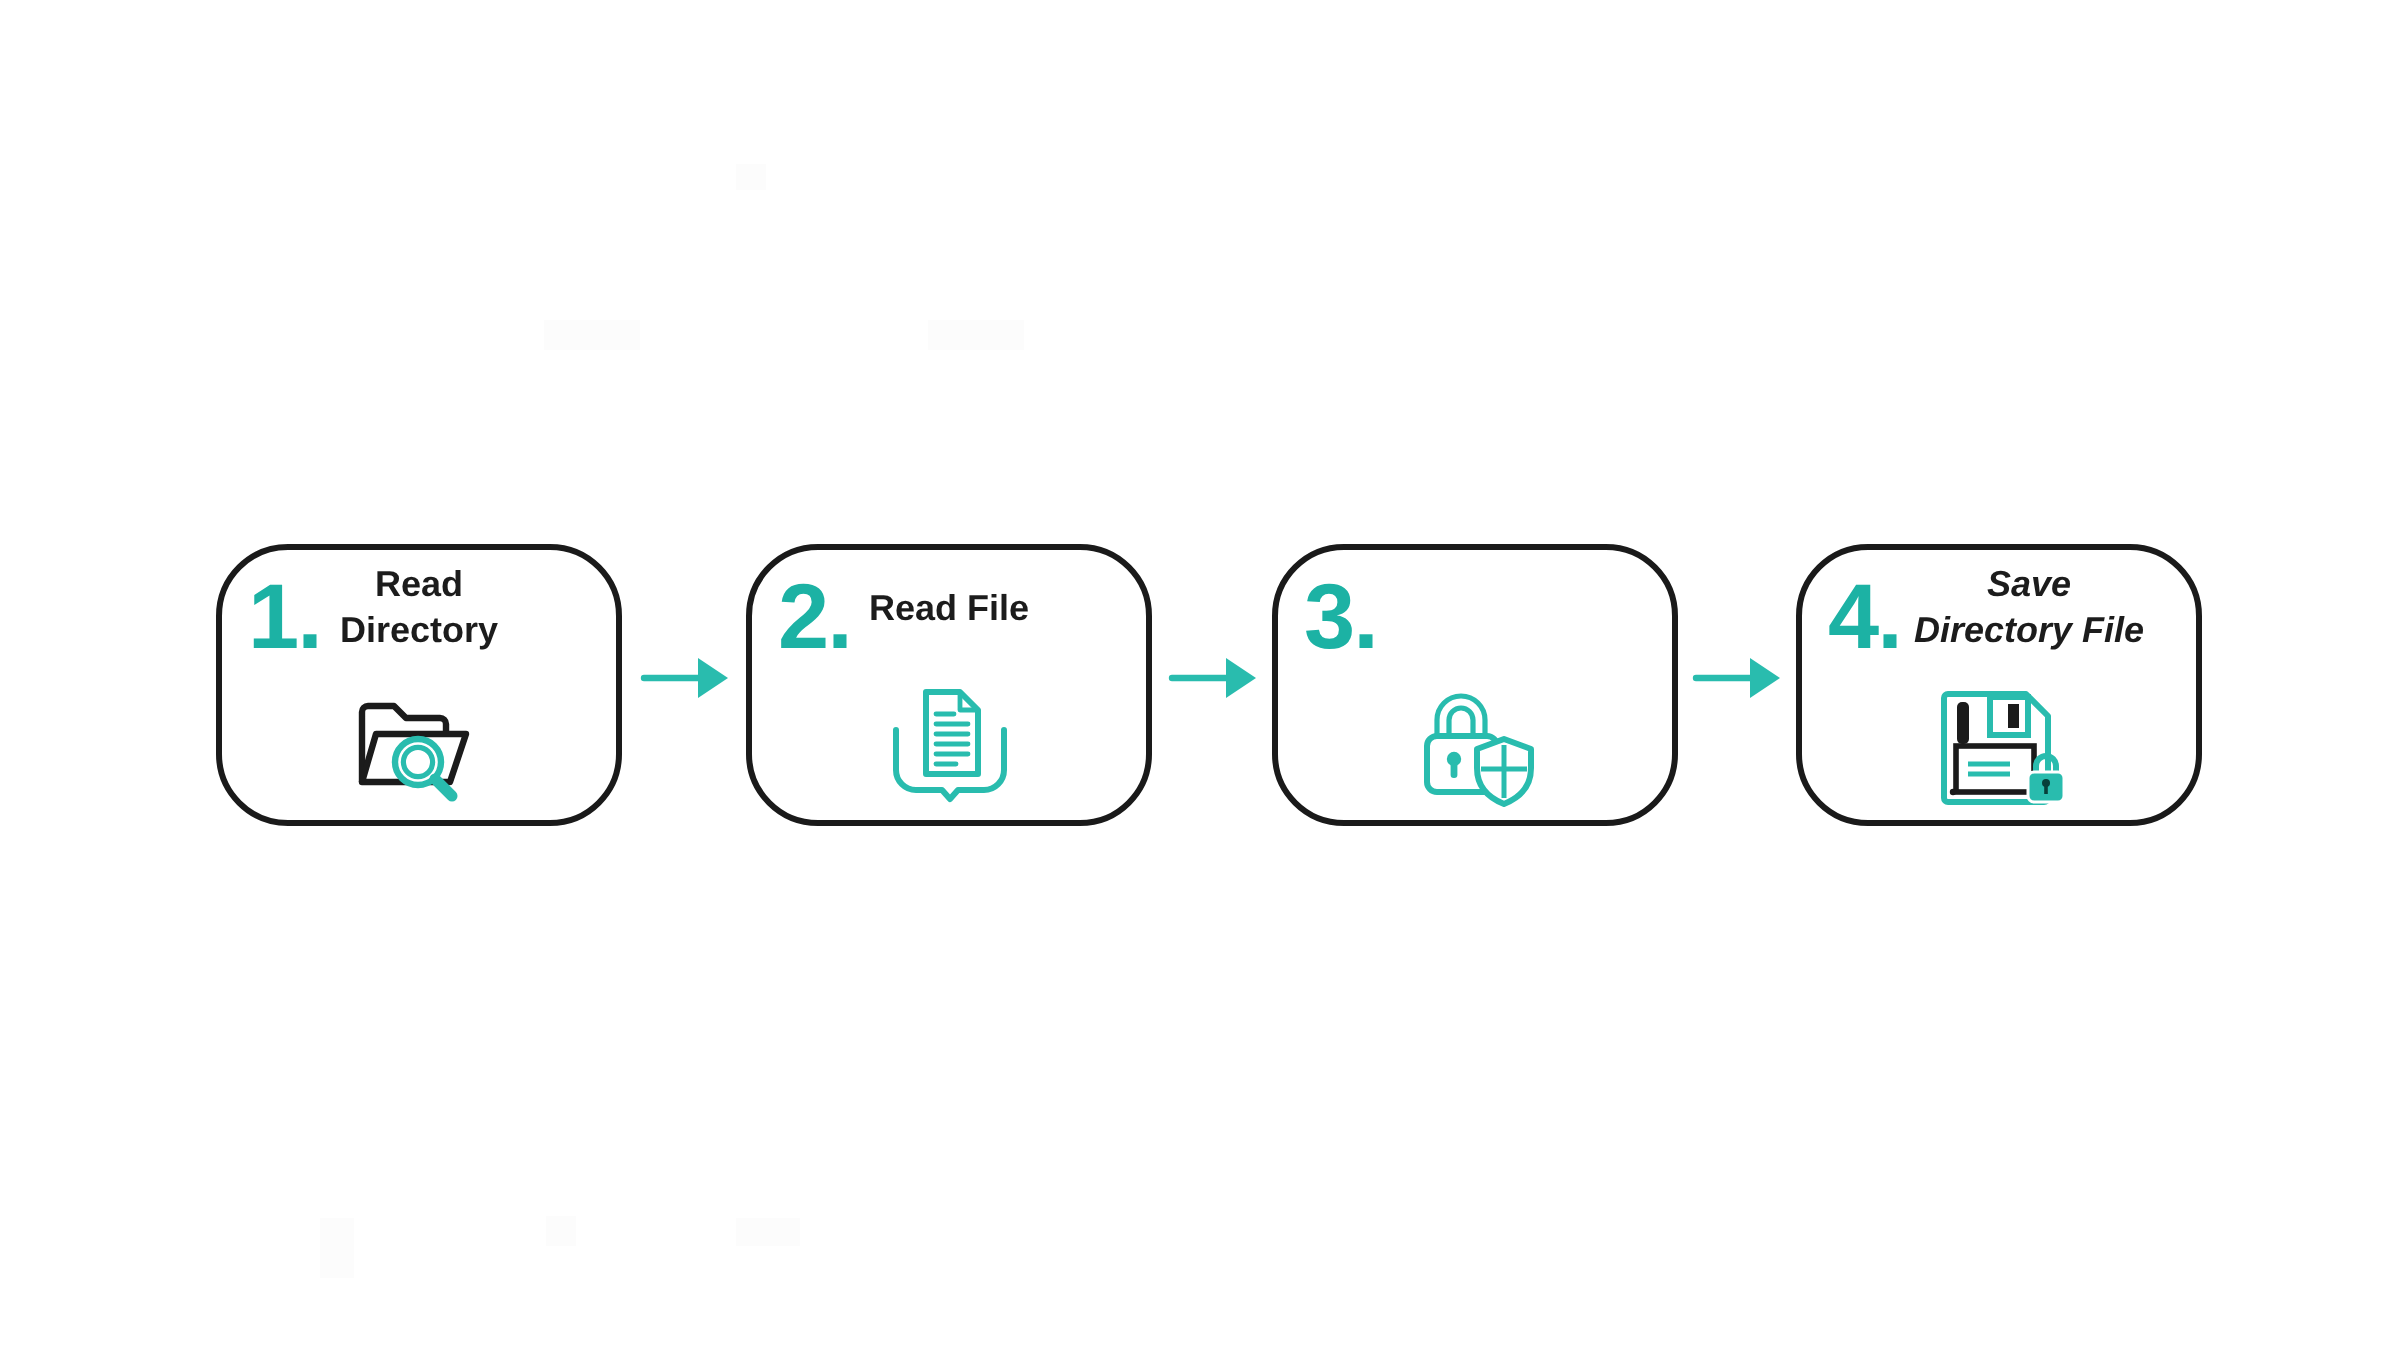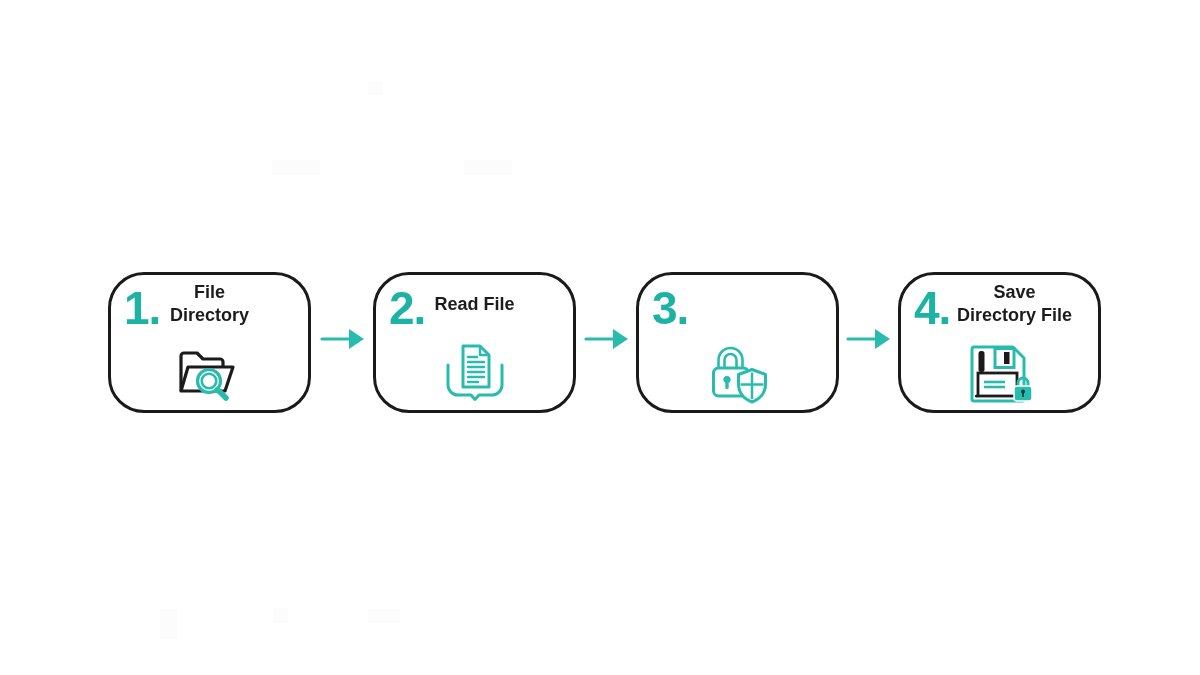--- a/index.html
+++ b/index.html
@@ -15,21 +15,21 @@
     position:absolute;left:13px;top:10px;font-size:46px;font-weight:700;
     color:#1cb2a4;line-height:1;letter-spacing:-1px;
   }
   .step-label{
     position:absolute;left:0;right:0;top:6px;height:46px;
     display:flex;flex-direction:column;justify-content:center;align-items:center;
     font-size:18px;font-weight:700;color:#1c1c1c;line-height:23px;text-align:center;
   }
   .step-label .label-line:empty{display:none;}
   .shift-5{transform:translateX(5px);}
-  .shift-15{transform:translateX(15px);}
+  .shift-15{transform:translateX(15px);font-style:italic;}
   .step-icon{
     position:absolute;left:0;right:0;top:66px;display:flex;justify-content:center;
   }
   .flow-arrow{position:absolute;top:326px;width:44px;height:26px;}
   .artifact{position:absolute;background:#fcfcfc;}
 </style>
 </head>
 <body>
 
 <div class="canvas">
@@ -37,21 +37,21 @@
   <div class="artifact" style="left:272px;top:160px;width:48px;height:15px;"></div>
   <div class="artifact" style="left:464px;top:160px;width:48px;height:15px;"></div>
   <div class="artifact" style="left:368px;top:82px;width:15px;height:13px;"></div>
   <div class="artifact" style="left:160px;top:609px;width:17px;height:30px;"></div>
   <div class="artifact" style="left:273px;top:608px;width:15px;height:15px;"></div>
   <div class="artifact" style="left:368px;top:609px;width:32px;height:14px;"></div>
 
   <div class="step-box" style="left:108px;">
     <div class="step-number">1.</div>
     <div class="step-label">
-      <span class="label-line">File</span>
+      <span class="label-line">Read</span>
       <span class="label-line">Directory</span>
     </div>
     <div class="step-icon">
       <svg width="70" height="64" viewBox="0 0 70 64">
         <path d="M6 50 V15 a3 3 0 0 1 3-3 h13 l6 6 h17 a3 3 0 0 1 3 3 v5" fill="none" stroke="#1b1b1b" stroke-width="3.2" stroke-linejoin="round"></path>
         <path d="M6 50 L13 26 H58 L50 50 Z" fill="#ffffff" stroke="#1b1b1b" stroke-width="3.2" stroke-linejoin="round"></path>
         <circle cx="34" cy="40" r="11.5" fill="#ffffff" stroke="#29bcae" stroke-width="3.2"></circle>
         <circle cx="34" cy="40" r="7.3" fill="none" stroke="#29bcae" stroke-width="2.6"></circle>
         <line x1="42.5" y1="48.5" x2="51" y2="57" stroke="#29bcae" stroke-width="5.5" stroke-linecap="round"></line>
       </svg>

